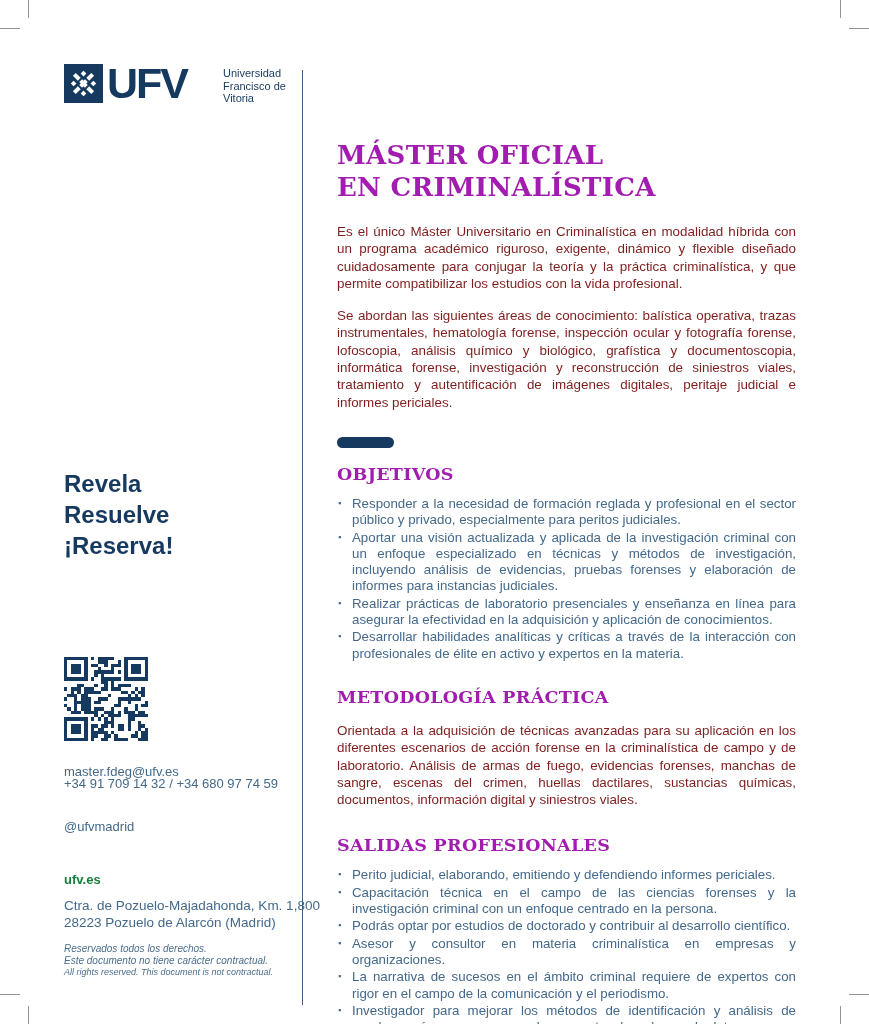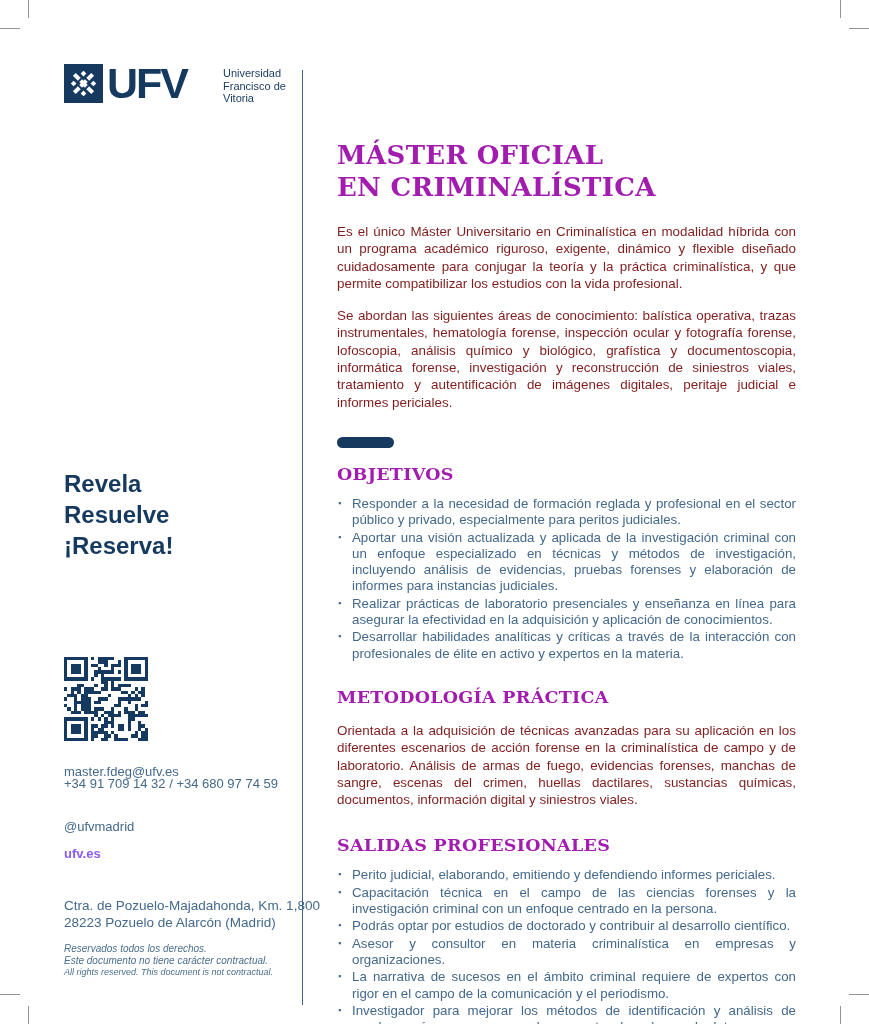--- a/index.html
+++ b/index.html
@@ -25,21 +25,21 @@
   .logo-acronym{font-size:43px;font-weight:bold;color:#16395f;line-height:39px;
                 letter-spacing:-2px;margin:0 6px 0 4px;}
   .logo-name{font-size:11px;line-height:12.5px;color:#16395f;padding-top:3px;margin-left:30px;}
   .tagline{top:468px;font-size:24px;line-height:31px;font-weight:bold;color:#16395f;}
   .qr-box{top:657px;width:84px;height:84px;}
   .qr-box svg{width:84px;height:84px;display:block;}
   .contact{color:#44698b;font-size:13px;}
   .email{top:764px;}
   .phones{top:776px;}
   .social{top:819px;}
-  .website{top:846px;font-weight:bold;color:#8b5cf6;}
+  .website{top:872px;font-weight:bold;color:#15803d;}
   .address{top:897px;color:#44698b;font-size:13.5px;line-height:17px;}
   .disclaimer{top:943px;color:#4a6e8e;font-style:italic;font-size:10px;line-height:11.5px;}
   .disclaimer .small{font-size:9px;}
 
   
   .right-col{position:absolute;left:337px;top:0;width:459px;}
   .title{margin:139px 0 0;font-family:"DejaVu Serif", serif;font-weight:bold;
          color:#a21caf;font-size:26px;line-height:32px;letter-spacing:0.3px;}
   .para{margin:20px 0 0;color:#7f1d1d;font-size:13.4px;line-height:17.3px;
         text-align:justify;}

